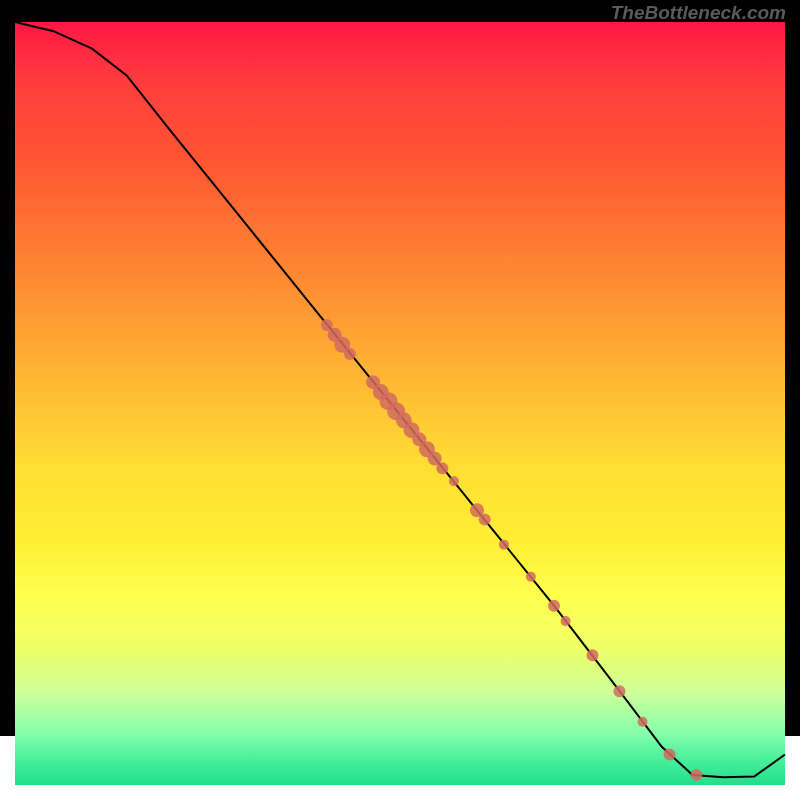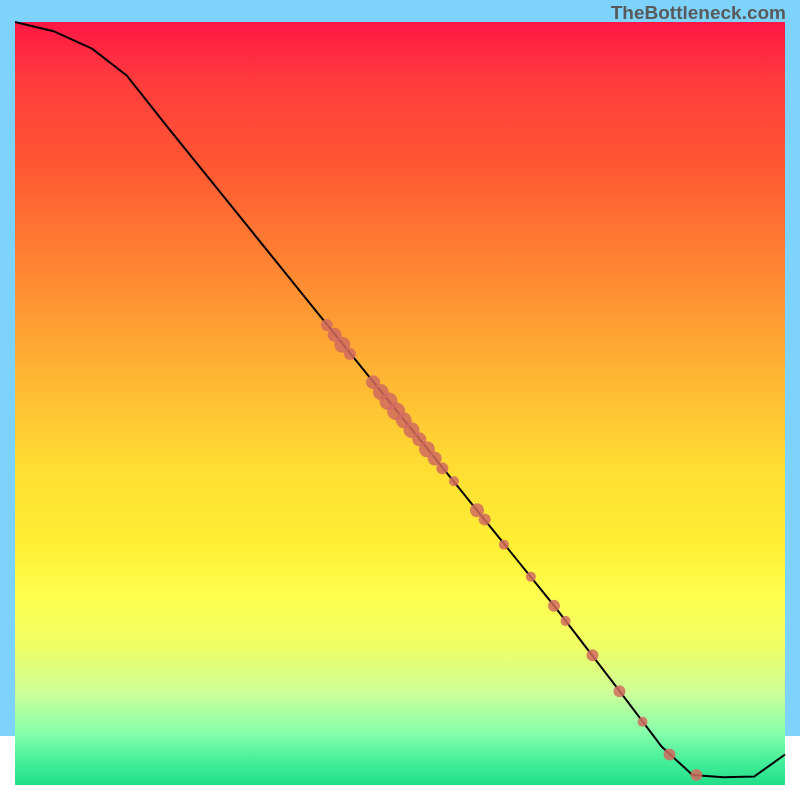--- a/index.html
+++ b/index.html
@@ -1,21 +1,22 @@
 <!DOCTYPE html>
 <html><head>
 <meta charset="utf-8">
 <style>
   * { margin: 0; padding: 0; box-sizing: border-box; }
   body { width: 800px; height: 800px; overflow: hidden; font-family: Arial, sans-serif; }
   .chart-container {
     width: 800px;
     height: 736px;
     position: relative;
-    background: #7dd3fc;
+    background: #000000;
+    font-style: italic;
   }
   .plot-area {
     position: absolute;
     top: 22px;
     left: 15px;
     width: 770px;
     height: 763px;
     background: linear-gradient(to bottom,
       #ff1744 0%,
       #ff3d3d 8%,

